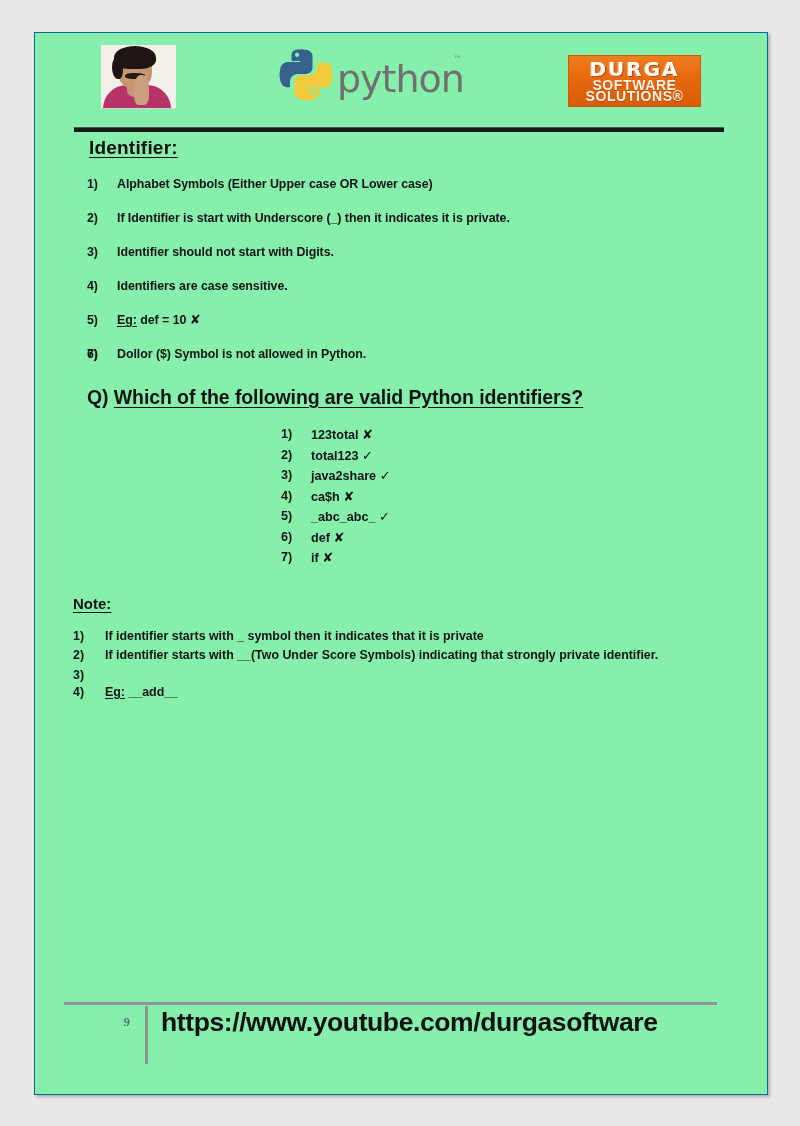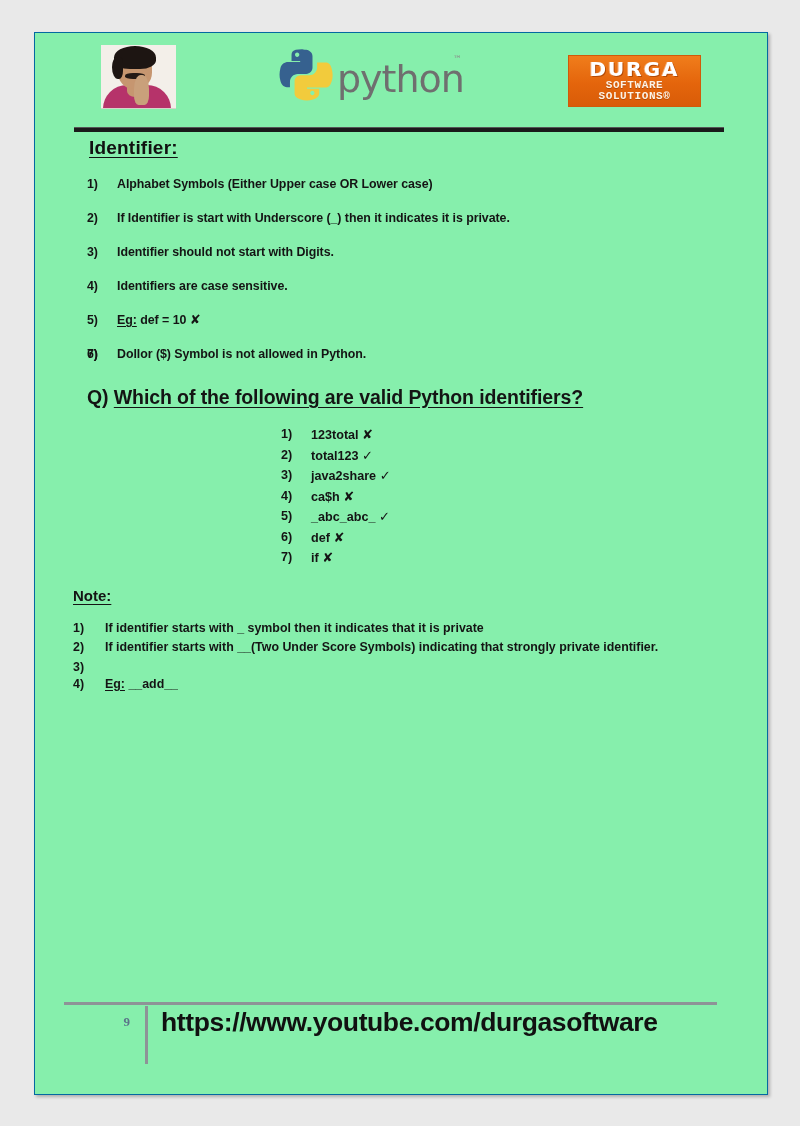--- a/index.html
+++ b/index.html
@@ -137,23 +137,23 @@
     margin-top: 3px;
     font-family: "DejaVu Sans", sans-serif;
     font-weight: bold;
     font-size: 20px;
     letter-spacing: 2px;
     color: #ffffff;
     text-shadow: 1px 1px 0 #b44a05, -1px 0 0 rgba(255,255,255,.4);
     line-height: 21px;
   }
   #durga .dbot {
-    font-family: Liberation Mono, monospace;
-    font-weight: bold;
-    font-size: 11px;
+    font-family: Liberation Sans, sans-serif;
+    font-weight: bold;
+    font-size: 14px;
     letter-spacing: .6px;
     color: #fdf3e6;
     line-height: 11px;
     text-shadow: 0 1px 0 #b44a05;
   }
 
   #headrule {
     position: absolute;
     left: 39px;
     top: 94px;
@@ -243,21 +243,21 @@
     font-weight: bold;
     line-height: 19.5px;
   }
   ol.answers > li > .num {
     position: absolute;
     left: 0;
     top: 0;
   }
 
   .h-note {
-    margin: 18px 0 0 38px;
+    margin: 26px 0 0 38px;
     font-size: 15px;
     font-weight: bold;
     text-decoration: underline;
     text-underline-offset: 3px;
   }
 
   ol.notes {
     list-style: none;
     margin: 16px 0 0 0;
     padding: 0 50px 0 38px;

